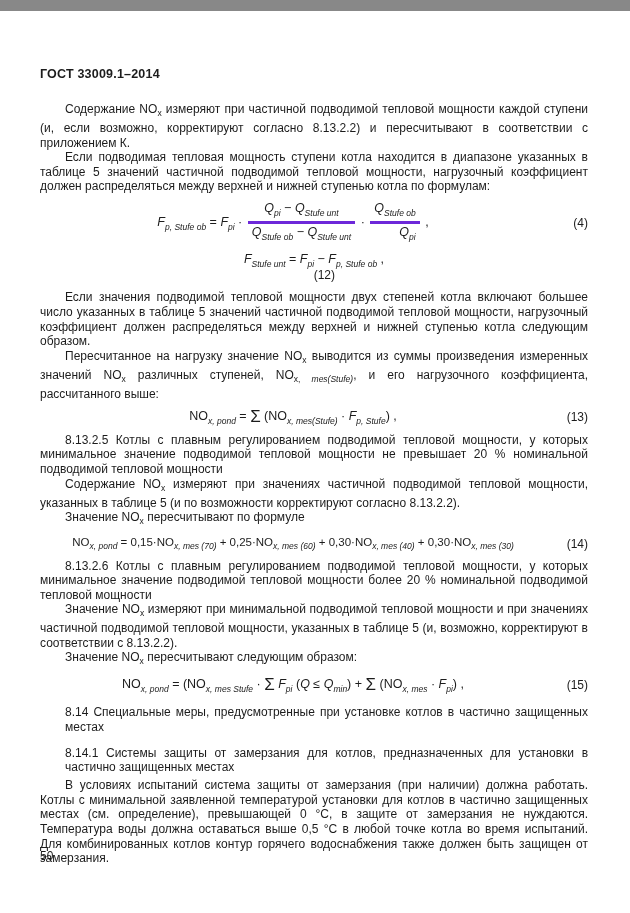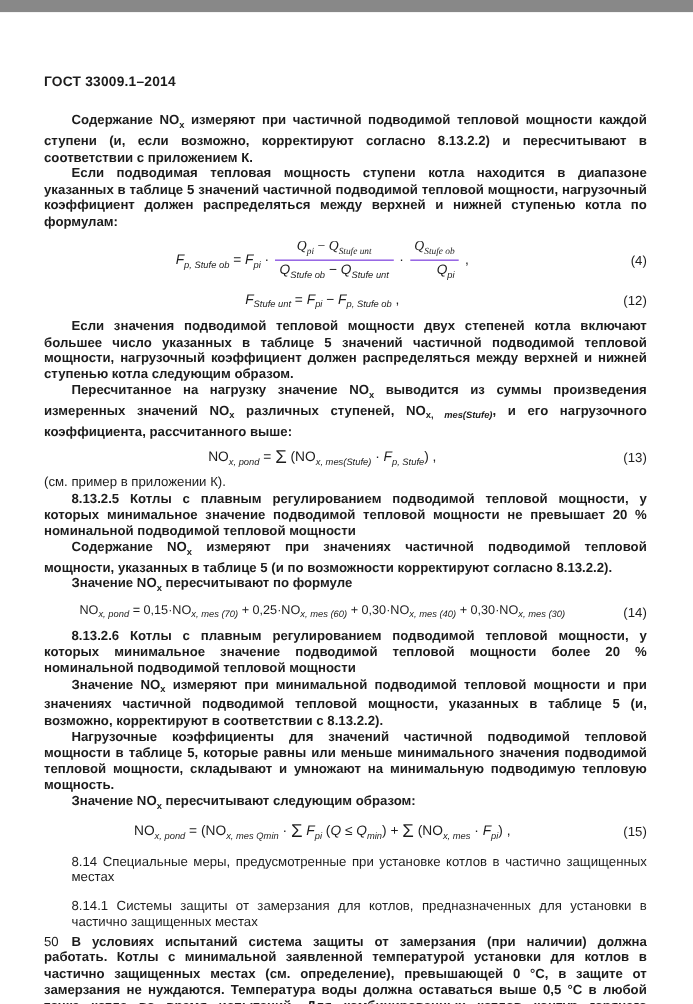--- a/index.html
+++ b/index.html
@@ -22,37 +22,37 @@
     font-size:12.5px;
     letter-spacing:0.2px;
     margin:0 0 21px 0;
   }
   p.body {
     font-size:12px;
     line-height:14.6px;
     text-align:justify;
     margin:0;
   }
-  p.indent { text-indent:25px;font-weight:bold; }
+  p.indent { text-indent:25px; }
   p.body sub { font-size:8.5px; font-style:normal; }
   p.body sub i { font-style:italic; }
   .heading {
     font-weight:normal;
     font-size:12px;
     line-height:14.8px;
     text-align:justify;
     margin:11px 0 3px 25px;
   }
   .formula-row {
     display:flex;
     align-items:center;
     margin:7px 0;
     font-size:12.5px;
   }
-  .formula-row.tight { margin:3px 0 8px 0; }
+  .formula-row.tight { margin:3px 0 8px 0;flex-direction:column; }
   .formula-main {
     flex:1;
     text-align:center;
     white-space:nowrap;
   }
   .formula-main.wide { font-size:11.5px; }
   .formula-main sub { font-size:8.5px; font-style:italic; }
   .formula-main i { font-style:italic; }
   .formula-num {
     width:42px;
@@ -60,21 +60,21 @@
     font-size:12px;
     flex:none;
   }
   .frac {
     display:inline-block;
     vertical-align:middle;
     text-align:center;
     margin:0 2px;
     line-height:15px;
   }
-  .frac .fnum { display:block; border-bottom:1px solid #6d28d9; padding:0 4px 1px 4px;font-family:Liberation Serif, serif; }
+  .frac .fnum { display:block; border-bottom:3px solid #6d28d9; padding:0 4px 1px 4px; }
   .frac .fden { display:block; padding:1px 4px 0 4px;text-align:right; }
   .sum { font-size:17px; line-height:1; vertical-align:-2px; }
   .pageno {
     position:absolute;
     left:40px; top:838px;
     font-size:12px;
   }
 </style>
 </head>
 <body>
@@ -100,37 +100,35 @@
     </div>
 
     <p class="body indent">Если значения подводимой тепловой мощности двух степеней котла включают большее число указанных в таблице 5 значений частичной подводимой тепловой мощности, нагрузочный коэффициент должен распределяться между верхней и нижней ступенью котла следующим образом.</p>
     <p class="body indent">Пересчитанное на нагрузку значение NO<sub>x</sub> выводится из суммы произведения измеренных значений NO<sub>x</sub> различных ступеней, NO<sub>x, <i>mes(Stufe)</i></sub>, и его нагрузочного коэффициента, рассчитанного выше:</p>
 
     <div class="formula-row">
       <span class="formula-main">NO<sub>x, pond</sub> = <span class="sum">Σ</span> (NO<sub>x, mes(Stufe)</sub> · <i>F</i><sub>p, Stufe</sub>) ,</span>
       <span class="formula-num">(13)</span>
     </div>
 
-    <p class="body">(см. пример в приложении К).</p>
     <p class="body indent">8.13.2.5 Котлы с плавным регулированием подводимой тепловой мощности, у которых минимальное значение подводимой тепловой мощности не превышает 20 % номинальной подводимой тепловой мощности</p>
     <p class="body indent">Содержание NO<sub>x</sub> измеряют при значениях частичной подводимой тепловой мощности, указанных в таблице 5 (и по возможности корректируют согласно 8.13.2.2).</p>
     <p class="body indent">Значение NO<sub>x</sub> пересчитывают по формуле</p>
 
     <div class="formula-row">
       <span class="formula-main wide">NO<sub>x, pond</sub> = 0,15·NO<sub>x, mes (70)</sub> + 0,25·NO<sub>x, mes (60)</sub> + 0,30·NO<sub>x, mes (40)</sub> + 0,30·NO<sub>x, mes (30)</sub></span>
       <span class="formula-num">(14)</span>
     </div>
 
     <p class="body indent">8.13.2.6 Котлы с плавным регулированием подводимой тепловой мощности, у которых минимальное значение подводимой тепловой мощности более 20 % номинальной подводимой тепловой мощности</p>
     <p class="body indent">Значение NO<sub>x</sub> измеряют при минимальной подводимой тепловой мощности и при значениях частичной подводимой тепловой мощности, указанных в таблице 5 (и, возможно, корректируют в соответствии с 8.13.2.2).</p>
-    <p class="body indent">Нагрузочные коэффициенты для значений частичной подводимой тепловой мощности в таблице 5, которые равны или меньше минимального значения подводимой тепловой мощности, складывают и умножают на минимальную подводимую тепловую мощность.</p>
     <p class="body indent">Значение NO<sub>x</sub> пересчитывают следующим образом:</p>
 
     <div class="formula-row">
-      <span class="formula-main">NO<sub>x, pond</sub> = (NO<sub>x, mes Qmin</sub> · <span class="sum">Σ</span> <i>F</i><sub>pi</sub> (<i>Q</i> ≤ <i>Q</i><sub>min</sub>) + <span class="sum">Σ</span> (NO<sub>x, mes</sub> · <i>F</i><sub>pi</sub>) ,</span>
+      <span class="formula-main">NO<sub>x, pond</sub> = (NO<sub>x, mes Stufe</sub> · <span class="sum">Σ</span> <i>F</i><sub>pi</sub> (<i>Q</i> ≤ <i>Q</i><sub>min</sub>) + <span class="sum">Σ</span> (NO<sub>x, mes</sub> · <i>F</i><sub>pi</sub>) ,</span>
       <span class="formula-num">(15)</span>
     </div>
 
     <div class="heading">8.14 Специальные меры, предусмотренные при установке котлов в частично защищенных местах</div>
     <div class="heading">8.14.1 Системы защиты от замерзания для котлов, предназначенных для установки в частично защищенных местах</div>
 
     <p class="body indent">В условиях испытаний система защиты от замерзания (при наличии) должна работать. Котлы с минимальной заявленной температурой установки для котлов в частично защищенных местах (см. определение), превышающей 0 °С, в защите от замерзания не нуждаются. Температура воды должна оставаться выше 0,5 °С в любой точке котла во время испытаний. Для комбинированных котлов контур горячего водоснабжения также должен быть защищен от замерзания.</p>
 
   </div>
 

